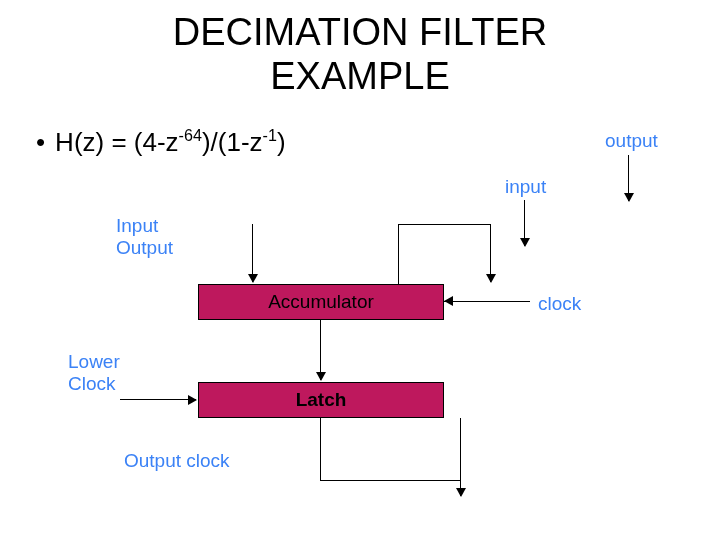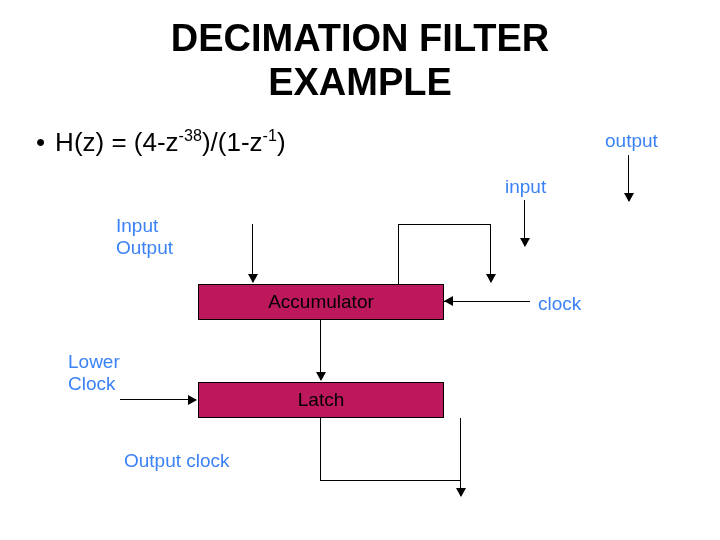--- a/index.html
+++ b/index.html
@@ -8,22 +8,22 @@
     height: 540px;
     background: #fff;
     font-family: Arial, Helvetica, sans-serif;
     color: #000;
     position: relative;
     overflow: hidden;
   }
   .title {
     text-align: center;
     font-size: 38px;
-    font-weight: 700;
-    padding-top: 17px;
+    font-weight: 400;
+    padding-top: 11px;
     line-height: 1.15;
   }
   .equation {
     position: absolute;
     left: 36px;
     top: 128px;
     font-size: 26px;
     display: flex;
     align-items: flex-start;
   }
@@ -47,21 +47,21 @@
     font-size: 19px;
     height: 36px;
     line-height: 34px;
   }
   #lbl-output { left: 605px; top: 130px; }
   #lbl-input  { left: 505px; top: 176px; }
   #lbl-input-stream { left: 116px; top: 215px; width: 70px; line-height: 1.15; }
   #box-accum { left: 198px; top: 284px; width: 246px; }
   #lbl-clock { left: 538px; top: 293px; }
   #lbl-lower-clock { left: 68px; top: 325px; width: 70px; line-height: 1.15; margin-top: 26px; }
-  #box-latch { left: 198px; top: 382px; width: 246px; }
+  #box-latch { left: 198px; top: 382px; width: 246px; font-weight: bold; }
   #lbl-output-word { left: 124px; top: 450px; }
 
   
   .h-line { position: absolute; height: 0; border-top: 1.5px solid #000; }
   .v-line { position: absolute; width: 0; border-left: 1.5px solid #000; }
   .arrow-right::after {
     content: '';
     position: absolute; right: -1px; top: -5px;
     border-left: 9px solid #000;
     border-top: 5px solid transparent;
@@ -79,21 +79,21 @@
 <body>
 
 <div class="title">
   <span>DECIMATION FILTER</span><br>
   <span>EXAMPLE</span>
 </div>
 
 <div class="equation">
   <span class="bullet">•</span>
   <span class="eq-body">
-    <span>H(z) = (4-z</span><sup>-38</sup><span>)/(1-z</span><sup>-1</sup><span>)</span>
+    <span>H(z) = (4-z</span><sup>-64</sup><span>)/(1-z</span><sup>-1</sup><span>)</span>
   </span>
 </div>
 
 <div id="lbl-output" class="label">output</div>
 <div id="lbl-input" class="label">input</div>
 <div id="lbl-input-stream" class="label">
   <span>Input</span><br>
   <span>Output</span>
 </div>
 <div id="lbl-clock" class="label">clock</div>

